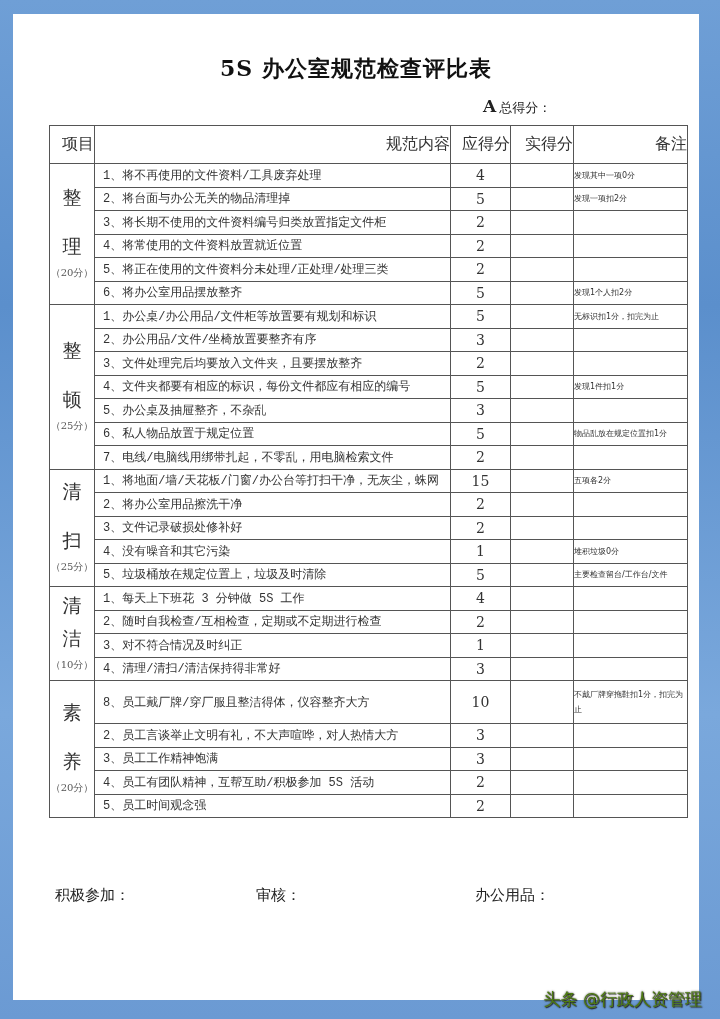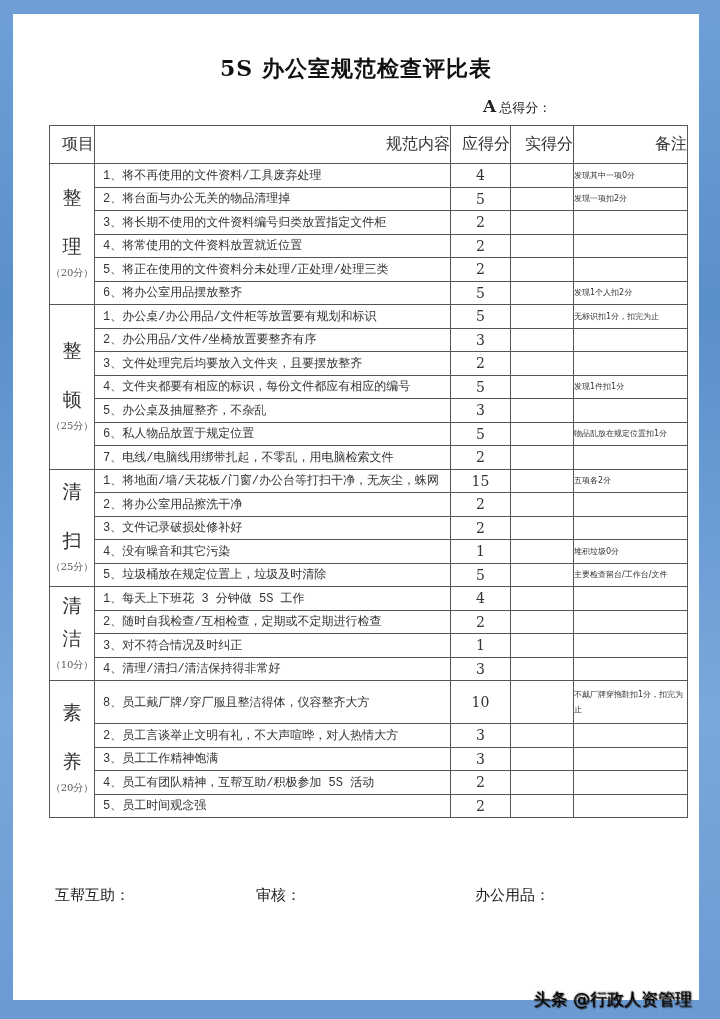--- a/index.html
+++ b/index.html
@@ -33,21 +33,21 @@
   td.item { padding-left: 8px !important; font-family: Liberation Mono, monospace; font-size: 12px !important; }
   td.score { text-align: center; font-size: 14px !important; color: #444; }
   td.note { text-align: left; font-size: 8px !important; color: #444; font-family: "DejaVu Sans", "Liberation Sans", sans-serif; white-space: normal !important; line-height: 1.9; }
   td.cat { text-align: center; vertical-align: middle; }
   .cat-inner { display: flex; flex-direction: column; align-items: center; }
   .cat-char { font-size: 19px; color: #333; line-height: 1; }
   .cat-pts { font-size: 10px; color: #555; margin-top: 10px; }
   tr.tall td { height: 42px; }
   .footer { position: absolute; top: 872px; font-size: 15px; color: #222; }
   .watermark {
-    position: absolute; right: 28px; bottom: 8px; font-size: 17px; color: #000000;
+    position: absolute; right: 18px; bottom: 8px; font-size: 17px; color: #4d7c0f;
     font-family: "DejaVu Sans", "Liberation Sans", sans-serif;
     text-shadow: 0 0 2px #333, 1px 1px 1px #222;
   }
 </style>
 </head>
 <body>
 
 <div class="page">
   <div class="title">5S 办公室规范检查评比表</div>
   <div class="total">
@@ -265,18 +265,18 @@
         </tr>
         <tr>
           <td class="item">5、员工时间观念强</td>
           <td class="score">2</td>
           <td class="score"></td>
           <td class="note"></td>
         </tr>
       </tbody>
   </table>
 
-  <div class="footer" style="left:42px">互帮互助：</div>
+  <div class="footer" style="left:42px">积极参加：</div>
   <div class="footer" style="left:243px">审核：</div>
   <div class="footer" style="left:462px">办公用品：</div>
 </div>
 
 <div class="watermark">头条 @行政人资管理</div>
 
 </body></html>

